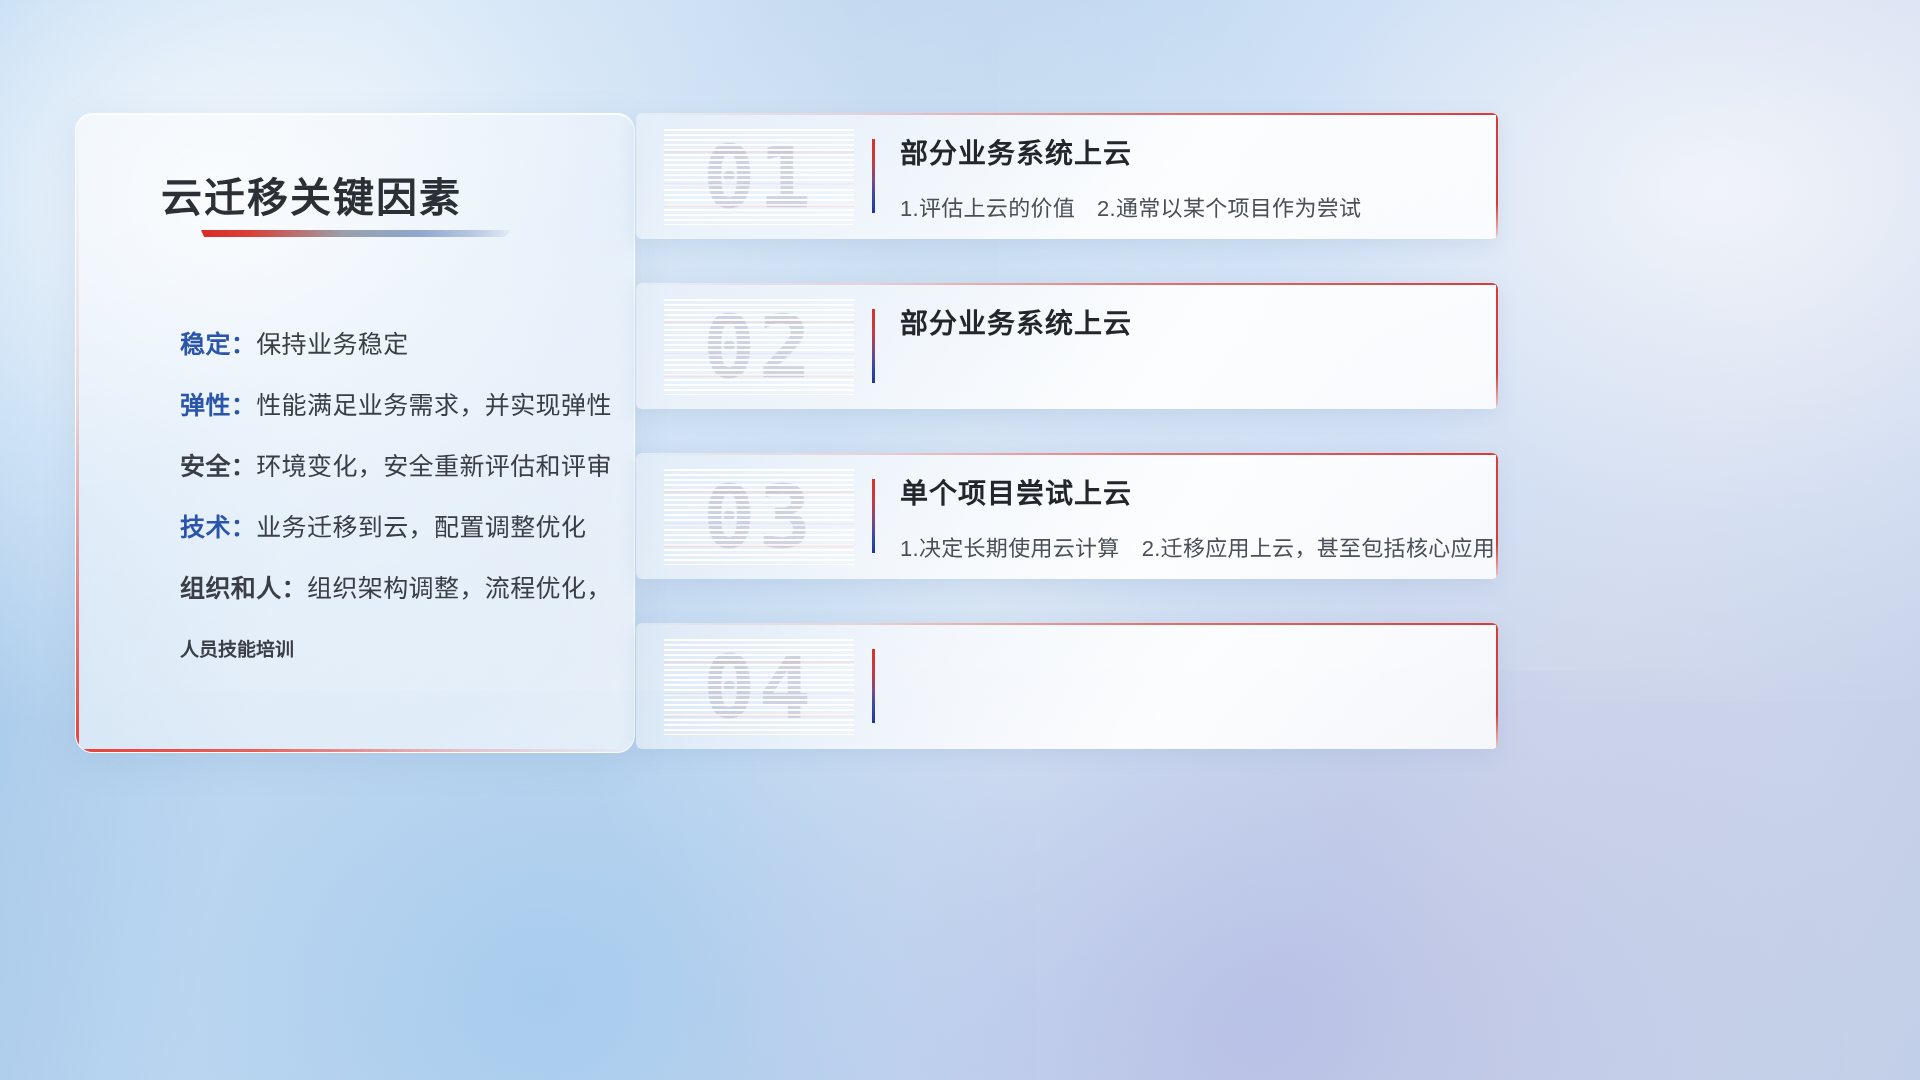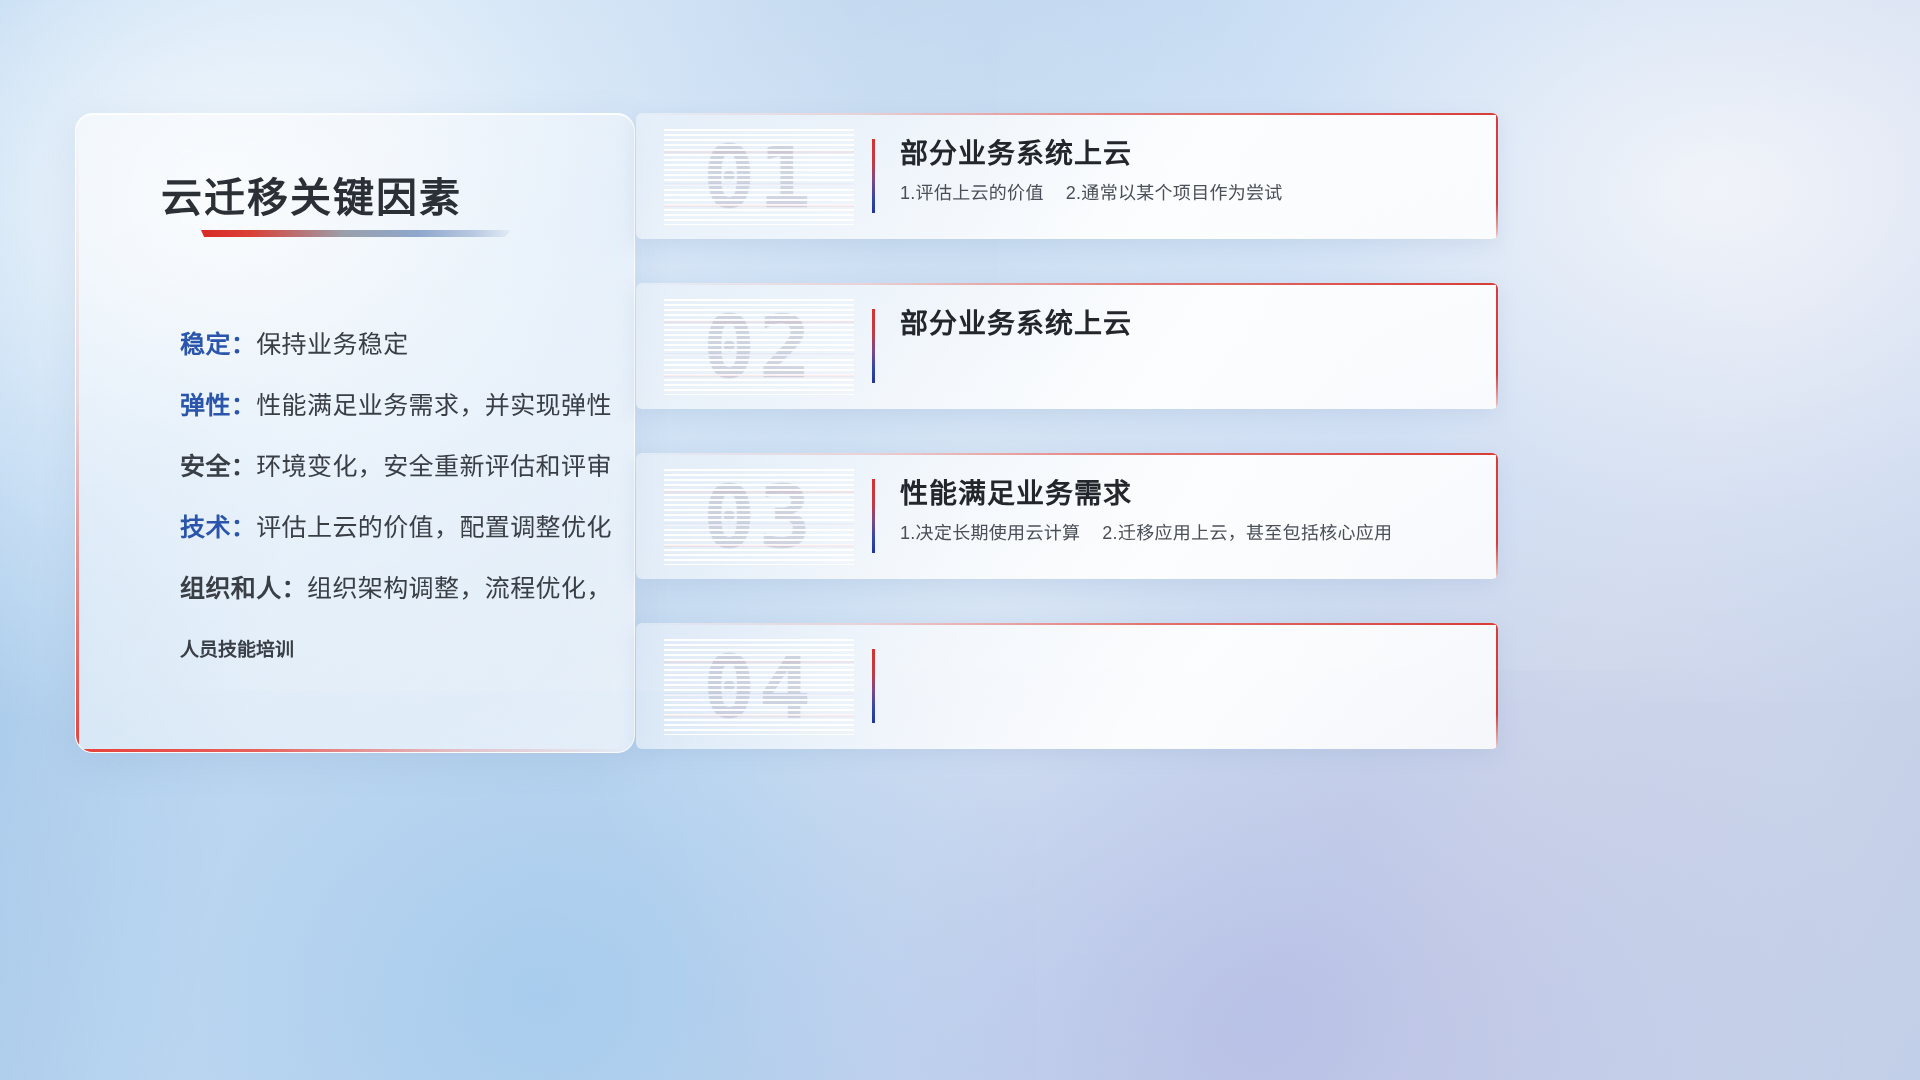--- a/index.html
+++ b/index.html
@@ -143,21 +143,21 @@
     position:absolute; left:236px; top:26px; width:3px; height:74px;
     background:linear-gradient(180deg,#d8332d 0%, #c23a46 34%, #7b4a86 56%, #2f47a8 82%, #23349a 100%);
   }
 
   .card-body { position:absolute; left:264px; top:20px; right:28px; }
   .card-title {
     font-size:28px; font-weight:700; color:#23262b;
     letter-spacing:1px; line-height:42px; white-space:nowrap;
   }
   .card-sub {
-    margin-top:4px; font-size:18px; color:#4b5058;
+    margin-top:20px; font-size:22px; color:#4b5058;
     letter-spacing:.3px; line-height:28px; white-space:nowrap;
   }
   .card-sub .gap { display:inline-block; width:22px; }
 </style>
 </head>
 <body>
 
 <div id="bg">
   <div class="bg-base"></div>
   <div class="bg-streak"></div>
@@ -178,21 +178,21 @@
       <div class="factor-row blue">
         <span class="k">稳定：</span><span class="v">保持业务稳定</span>
       </div>
       <div class="factor-row blue">
         <span class="k">弹性：</span><span class="v">性能满足业务需求，并实现弹性</span>
       </div>
       <div class="factor-row gray">
         <span class="k">安全：</span><span class="v">环境变化，安全重新评估和评审</span>
       </div>
       <div class="factor-row blue">
-        <span class="k">技术：</span><span class="v">评估上云的价值，配置调整优化</span>
+        <span class="k">技术：</span><span class="v">业务迁移到云，配置调整优化</span>
       </div>
       <div class="factor-row gray">
         <span class="k">组织和人：</span><span class="v">组织架构调整，流程优化，</span>
       </div>
       <div class="factor-cont">人员技能培训</div>
     </div>
   </section>
 
   <section class="cards">
 
@@ -224,21 +224,21 @@
     </article>
 
     <article class="card">
       <div class="ghost-num">
         <span class="glyph">03</span>
         <span class="scan"></span>
         <span class="tint"></span>
       </div>
       <div class="divider"></div>
       <div class="card-body">
-        <div class="card-title">性能满足业务需求</div>
+        <div class="card-title">单个项目尝试上云</div>
         <div class="card-sub">
           <span>1.决定长期使用云计算</span><span class="gap"></span><span>2.迁移应用上云，甚至包括核心应用</span>
         </div>
       </div>
     </article>
 
     <article class="card">
       <div class="ghost-num">
         <span class="glyph">04</span>
         <span class="scan"></span>

